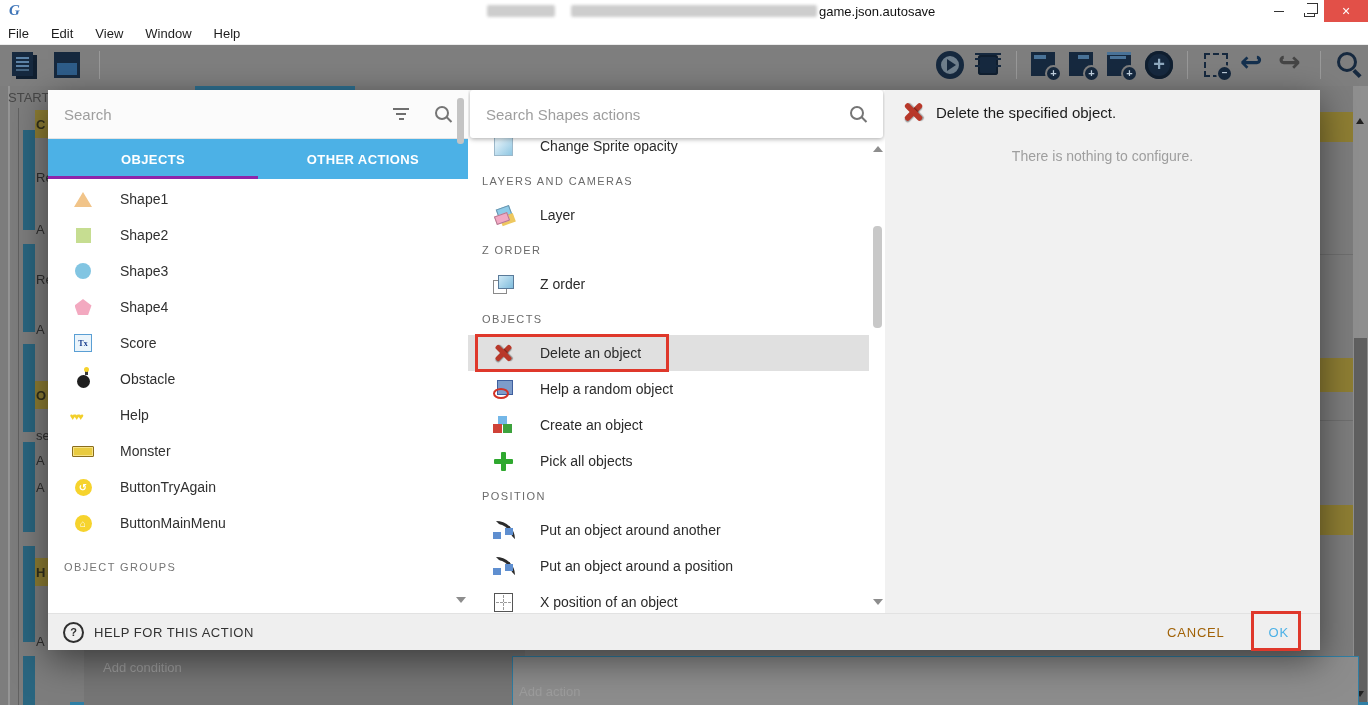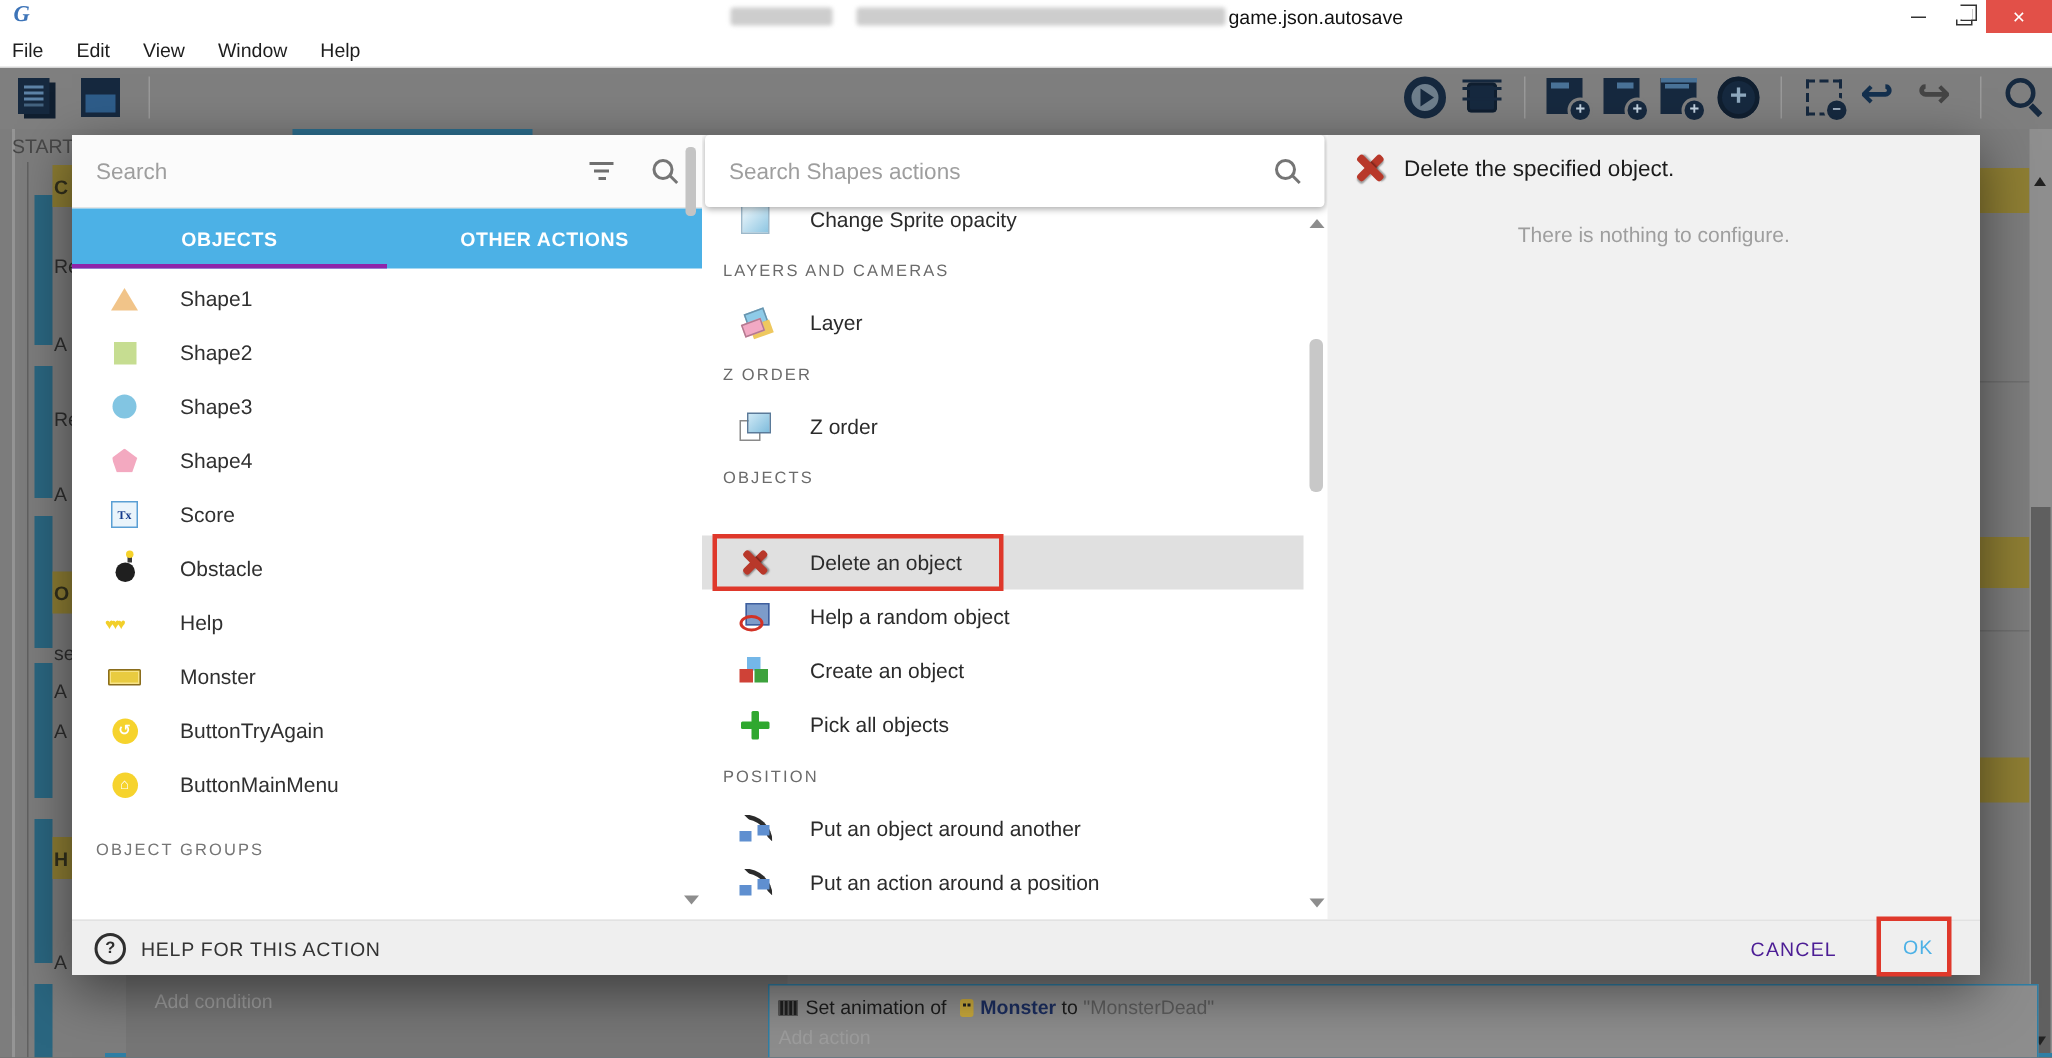--- a/index.html
+++ b/index.html
@@ -90,39 +90,39 @@
   .group-header{height:28px;display:flex;align-items:end;padding:0 0 4px 16px;font-size:11px;color:#757575;letter-spacing:1.4px;margin-top:4px;}
   .mini-scroll{position:absolute;right:3px;top:6px;bottom:4px;width:9px;}
   .mini-thumb{position:absolute;top:2px;left:1px;width:7px;height:46px;background:#c4c4c4;border-radius:3px;}
   .mini-down{position:absolute;bottom:6px;left:0;border-left:5px solid transparent;border-right:5px solid transparent;border-top:6px solid #8d8d8d;width:0;height:0;}
   
   .panel-mid{width:417px;position:relative;overflow:hidden;background:#fff;flex:none;}
   .mid-search-card{position:absolute;top:0;left:2px;right:2px;height:48px;background:#fff;border-radius:3px;
                    box-shadow:0 1px 5px rgba(0,0,0,.35);display:flex;align-items:center;padding:0 16px;z-index:2;}
   .mid-list{position:absolute;top:0;left:0;right:16px;bottom:0;padding-top:38px;z-index:1;}
   .action-row{height:36px;display:flex;align-items:center;padding-left:22px;position:relative;}
-  .action-row.selected{background:var(--selected,#e0e0e0);margin-top:22px;}
+  .action-row.selected{background:var(--selected,#e0e0e0);}
   .icon-box{width:26px;height:24px;display:flex;align-items:center;justify-content:center;flex:none;}
   .action-label{margin-left:24px;font-size:14px;color:#2b2b2b;}
   .mid-header{height:33px;display:flex;align-items:center;padding-left:14px;font-size:11px;color:#6b6b6b;letter-spacing:1.4px;}
   .mid-scroll{position:absolute;right:2px;top:48px;bottom:6px;width:12px;z-index:1;}
   .mid-up{position:absolute;top:8px;left:2px;border-left:5px solid transparent;border-right:5px solid transparent;border-bottom:6px solid #8d8d8d;width:0;height:0;}
   .mid-thumb{position:absolute;top:88px;left:2px;width:9px;height:102px;background:#c8c8c8;border-radius:4px;}
   .mid-down{position:absolute;bottom:2px;left:2px;border-left:5px solid transparent;border-right:5px solid transparent;border-top:6px solid #8d8d8d;width:0;height:0;}
   
   .panel-right{flex:1;background:#f1f1f1;position:relative;}
   .right-header{display:flex;align-items:center;gap:14px;padding:13px 0 0 17px;}
   .right-title{font-size:15px;color:#1c1c1c;}
   .empty-msg{margin-top:27px;text-align:center;color:#9e9e9e;font-size:14px;}
   
   .dialog-footer{height:36px;background:#efefef;display:flex;align-items:center;padding:0 15px;flex:none;position:relative;border-top:1px solid #e2e2e2;}
   .help-group{display:flex;align-items:center;gap:10px;}
   .help-label{font-size:13px;color:#333;letter-spacing:.5px;}
   .footer-spacer{flex:1;}
-  .btn-cancel{font-size:13px;color:#4c1d95;letter-spacing:.8px;margin-right:44px;cursor:default;}
+  .btn-cancel{font-size:13px;color:#a16207;letter-spacing:.8px;margin-right:44px;cursor:default;}
   .ok-wrap{position:relative;margin-right:16px;}
   .btn-ok{font-size:13px;color:var(--accent,#4cb1e6);letter-spacing:.8px;cursor:default;}
   
   .annot{position:absolute;border:3px solid var(--annotation,#df382b);pointer-events:none;z-index:20;}
   .annot-shapes{left:11px;top:-2px;width:160px;height:34px;}
   .annot-delete{left:7px;top:-1px;width:188px;height:32px;}
   .annot-ok{left:-18px;top:-12px;width:44px;height:34px;}
   
   .icon{position:relative;display:inline-block;flex:none;}
   .triangle-icon{width:0;height:0;border-left:9px solid transparent;border-right:9px solid transparent;border-bottom:15px solid #f1c489;}
@@ -266,23 +266,20 @@
   <div class="bg-el" style="left:1353px;top:86px;width:15px;height:619px;background:#8f8f8f;"></div>
   <span class="tri tri-up" style="left:1356px;top:118px;"></span>
   <div class="bg-el" style="left:1354px;top:338px;width:13px;height:367px;background:#606060;"></div>
   <span class="tri tri-down" style="left:1356px;top:691px;"></span>
 
   <div class="cond-cell">
     <span class="cond-text">Add condition</span>
   </div>
   <div class="bg-el" style="left:70px;top:702px;width:1298px;height:3px;background:#2f7fa5;"></div>
   <div class="action-cell">
-    <div class="action-line">
-      <span class="anim-icon"></span><span>Set animation of </span><span class="monster-icon"></span><span class="action-obj">Monster</span><span> to </span><span class="action-val">"MonsterDead"</span>
-    </div>
     <span class="add-action-text">Add action</span>
   </div>
 
   <div class="dialog">
     <div class="dialog-main">
 
       <div class="panel-left">
         <div class="search-row">
           <span class="placeholder">Search</span>
           <span class="icon filter-icon"></span>
@@ -417,21 +414,21 @@
             <div class="action-row">
               <span class="icon-box">
                 <span class="icon around-object-icon"></span>
               </span>
               <span class="action-label">Put an object around another</span>
             </div>
             <div class="action-row">
               <span class="icon-box">
                 <span class="icon around-object-icon"></span>
               </span>
-              <span class="action-label">Put an action around a position</span>
+              <span class="action-label">Put an object around a position</span>
             </div>
             <div class="action-row">
               <span class="icon-box">
                 <span class="icon x-position-icon"></span>
               </span>
               <span class="action-label">X position of an object</span>
             </div>
           </div>
         <div class="mid-scroll">
           <span class="mid-up"></span>

